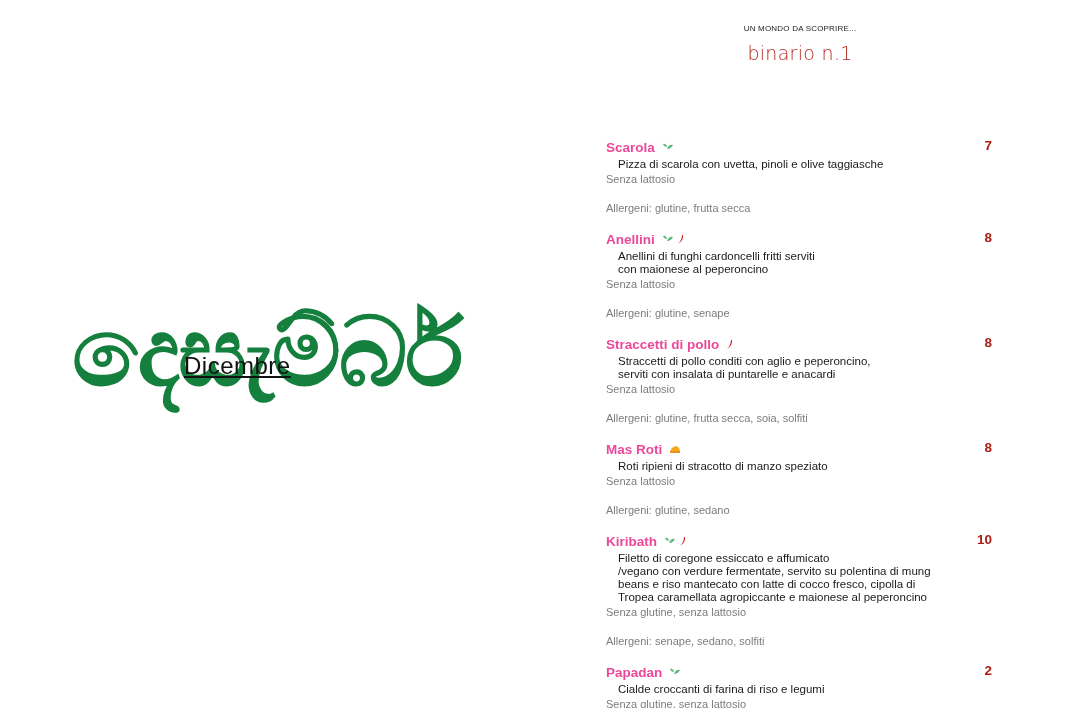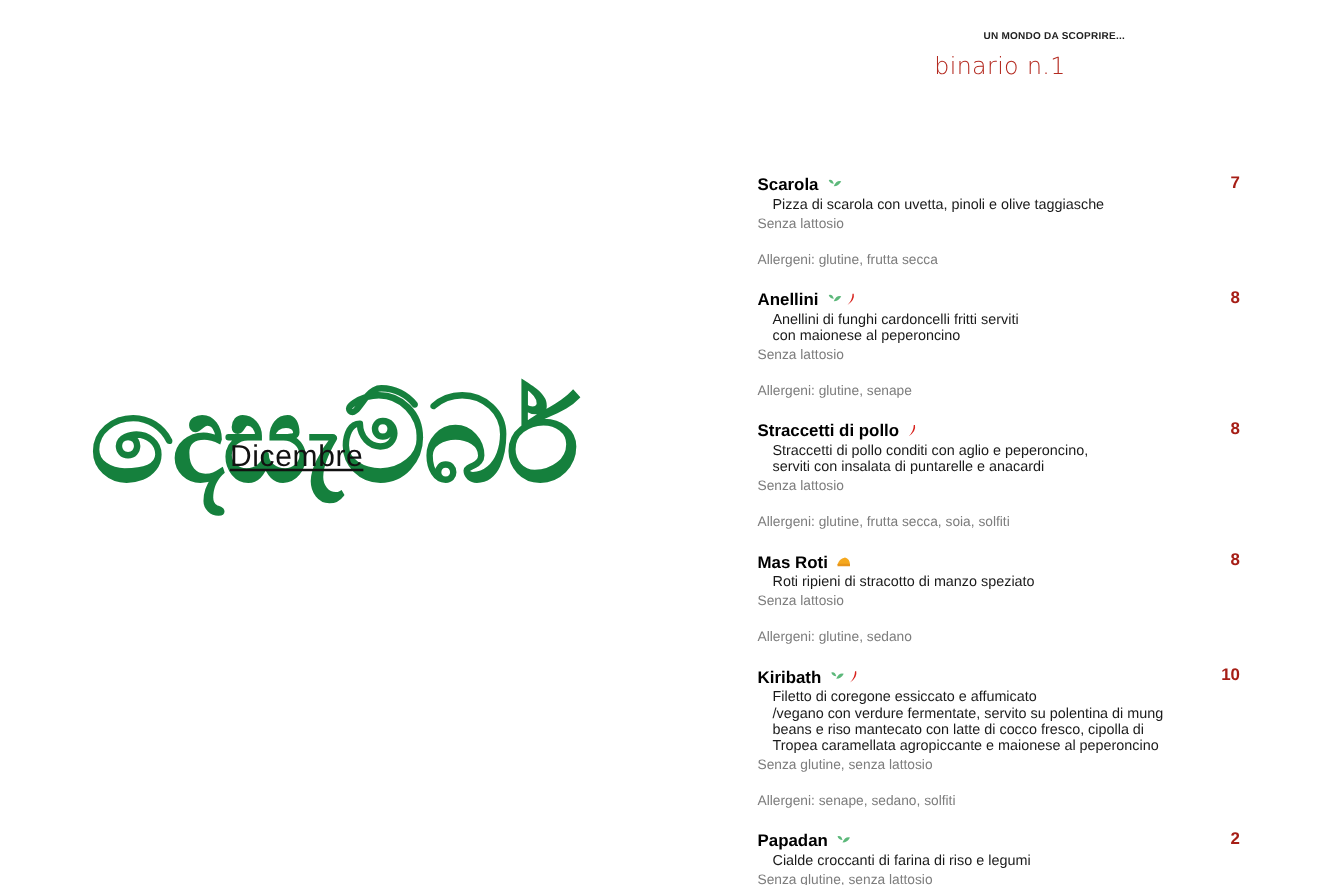--- a/index.html
+++ b/index.html
@@ -1,26 +1,26 @@
 <!DOCTYPE html>
 <html><head>
 <meta charset="utf-8">
 <style>
   html, body { margin:0; padding:0; background:#ffffff; }
   body { width:1066px; height:708px; position:relative; overflow:hidden; font-family:"DejaVu Sans", sans-serif; }
   .left { position:absolute; left:0; top:0; width:533px; height:708px; }
   .sinhala { position:absolute; left:72px; top:304px; font-family:"DejaVu Sans", sans-serif; font-size:96px; font-weight:bold; color:#15803d; letter-spacing:-2px; line-height:1; white-space:nowrap; }
   .month { position:absolute; left:184px; top:352px; font-family:"Liberation Sans", sans-serif; font-size:24px; color:#111; letter-spacing:0.5px;text-decoration:underline; }
   .header { position:absolute; left:700px; top:24px; width:200px; text-align:center; }
-  .kicker { font-family:"Liberation Sans", sans-serif; font-weight:bold; font-size:8px; color:#222; letter-spacing:0.2px; margin-top:0;text-align:right; }
+  .kicker { font-family:"Liberation Sans", sans-serif; font-weight:normal; font-size:8px; color:#222; letter-spacing:0.2px; margin-top:0; }
   .title { font-family:"DejaVu Sans", sans-serif; font-weight:200; font-size:19px; color:#b42a20; line-height:24px; margin-top:8px; letter-spacing:0.3px; }
   .menu { position:absolute; left:606px; top:138px; width:386px; }
   .item { position:relative; margin-bottom:16px; }
   .row { display:flex; align-items:center; height:18px; }
-  .name { font-family:"Liberation Sans", sans-serif; font-weight:bold; font-size:13.5px; color:#000000; }
+  .name { font-family:"Liberation Sans", sans-serif; font-weight:bold; font-size:13.5px; color:#ec4899; }
   .price { position:absolute; right:0; top:0; font-family:"Liberation Sans", sans-serif; font-weight:bold; font-size:13.5px; color:#a61e16; }
   .icons { display:inline-flex; gap:3px; margin-left:7px; align-items:center; }
   .desc { font-family:"Liberation Sans", sans-serif; font-size:11.5px; color:#1a1a1a; line-height:13px; margin-top:2px;padding-left:12px; }
   .note { font-family:"Liberation Sans", sans-serif; font-size:11px; color:#7d7d7d; line-height:12.5px; margin-top:2px; }
   .note + .note { margin-top:16px; }
   svg { display:block; }
 </style>
 </head>
 <body>
 

